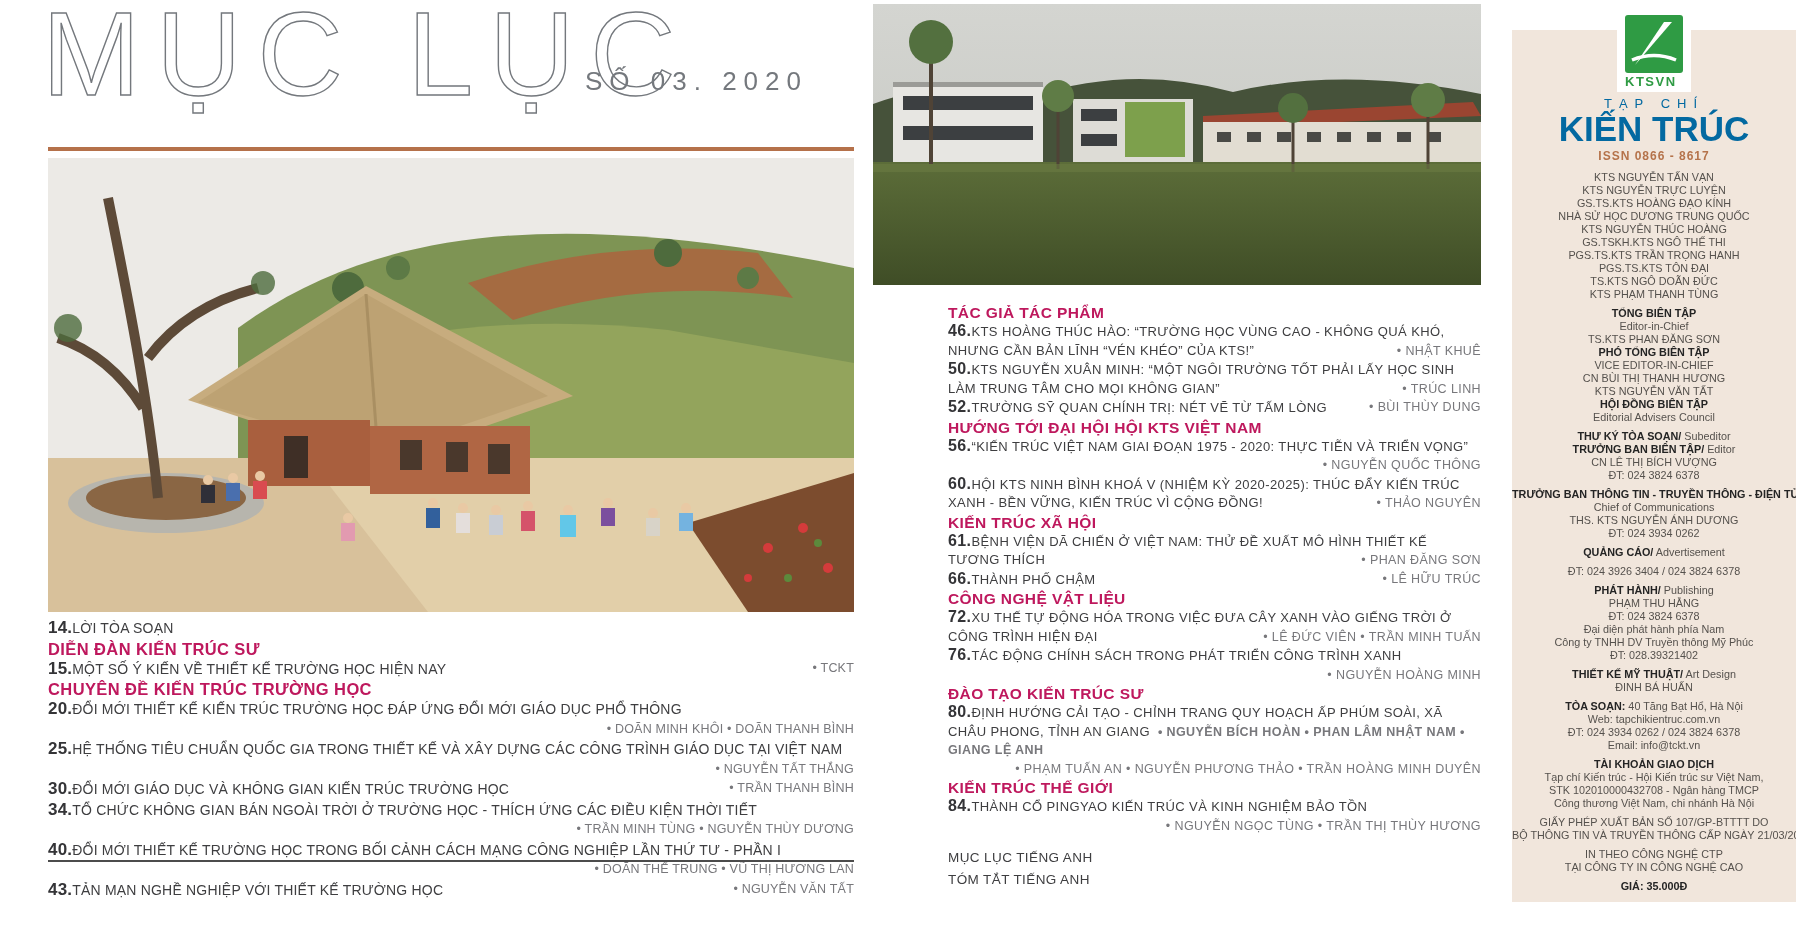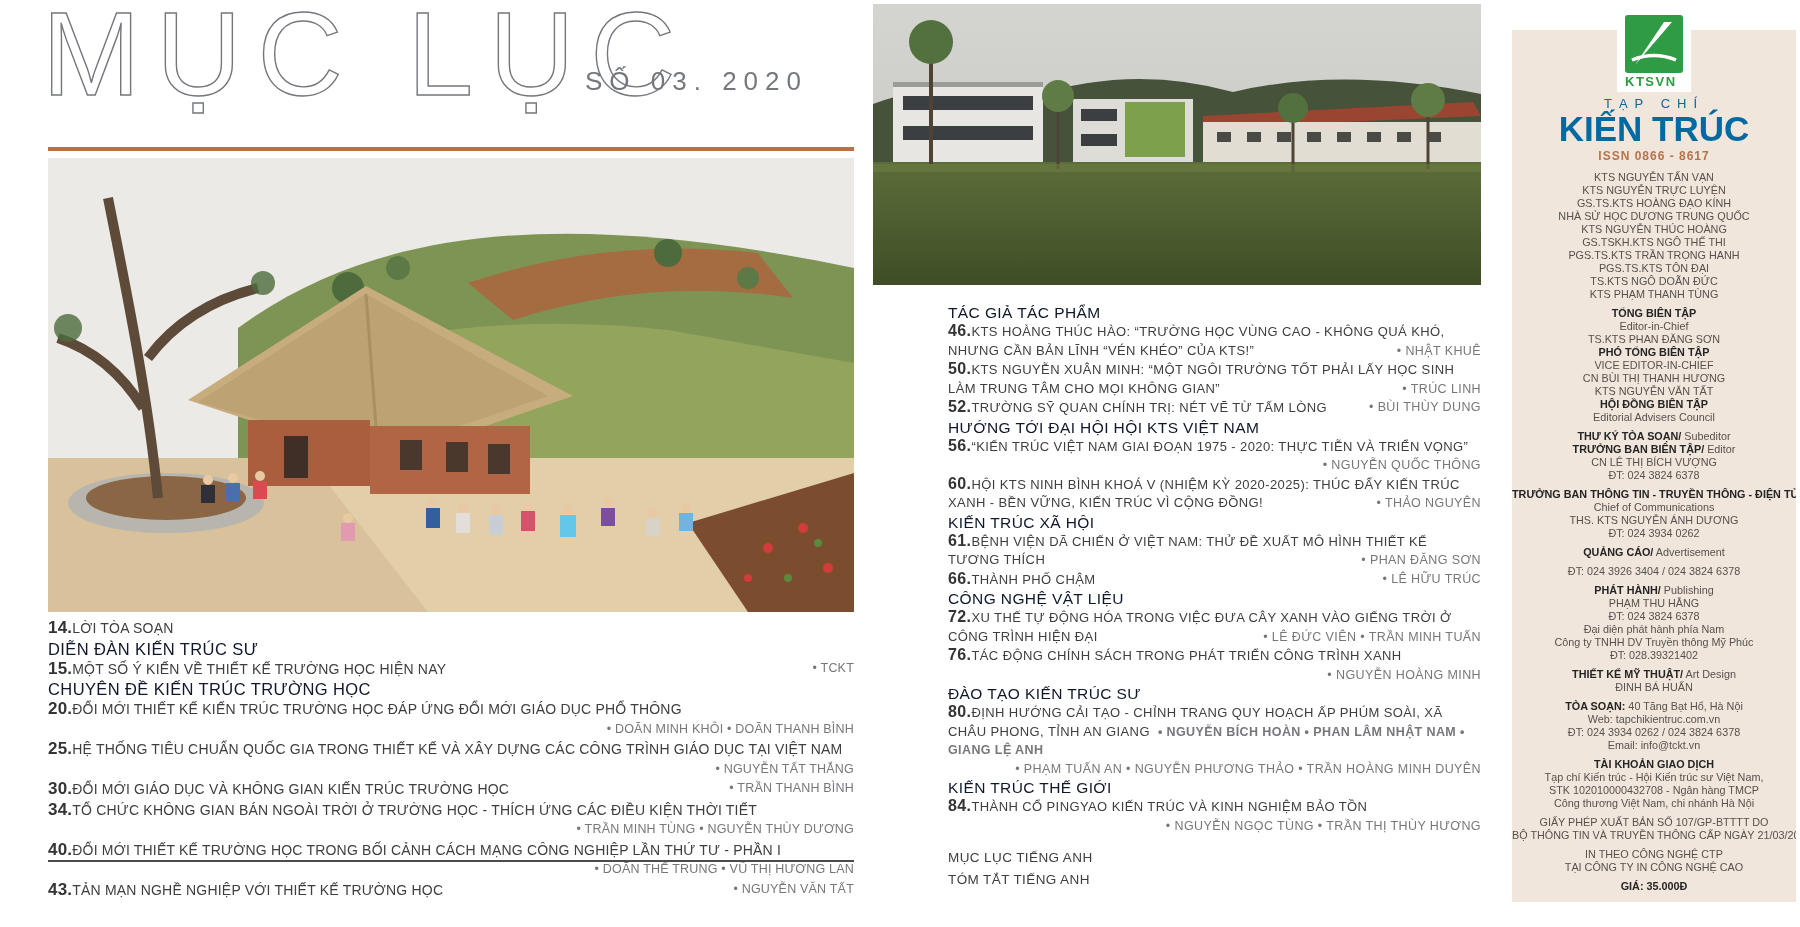--- a/index.html
+++ b/index.html
@@ -20,21 +20,21 @@
   .photo{position:absolute;overflow:hidden;}
   .photo svg{display:block;}
   #photo-left{left:48px;top:158px;width:806px;height:454px;}
   #photo-mid{left:873px;top:4px;width:608px;height:281px;}
 
   
   .toc{position:absolute;}
   #toc-left{left:48px;top:618px;width:806px;line-height:19.5px;}
   #toc-mid{left:948px;top:303px;width:533px;line-height:18.5px;}
 
-  .toc .section{font-weight:400;color:#0f172a;letter-spacing:.4px;}
+  .toc .section{font-weight:700;color:#be185d;letter-spacing:.4px;}
   #toc-left .section{font-size:16.5px;line-height:20px;}
   #toc-mid  .section{font-size:15.5px;line-height:19px;}
 
   .entry{display:flow-root;color:#3e3e40;}
   #toc-left .entry{font-size:14px;letter-spacing:.2px;}
   #toc-mid  .entry{font-size:13px;letter-spacing:.4px;}
   .entry .num{font-weight:700;font-size:17px;color:#343437;}
   #toc-mid .entry .num{font-size:16px;}
   .entry .auth-inline{font-weight:700;color:#77777b;font-size:12.5px;margin-left:8px;}
   .entry .auth-right{float:right;font-weight:400;color:#77777b;font-size:12.5px;margin-left:14px;}

